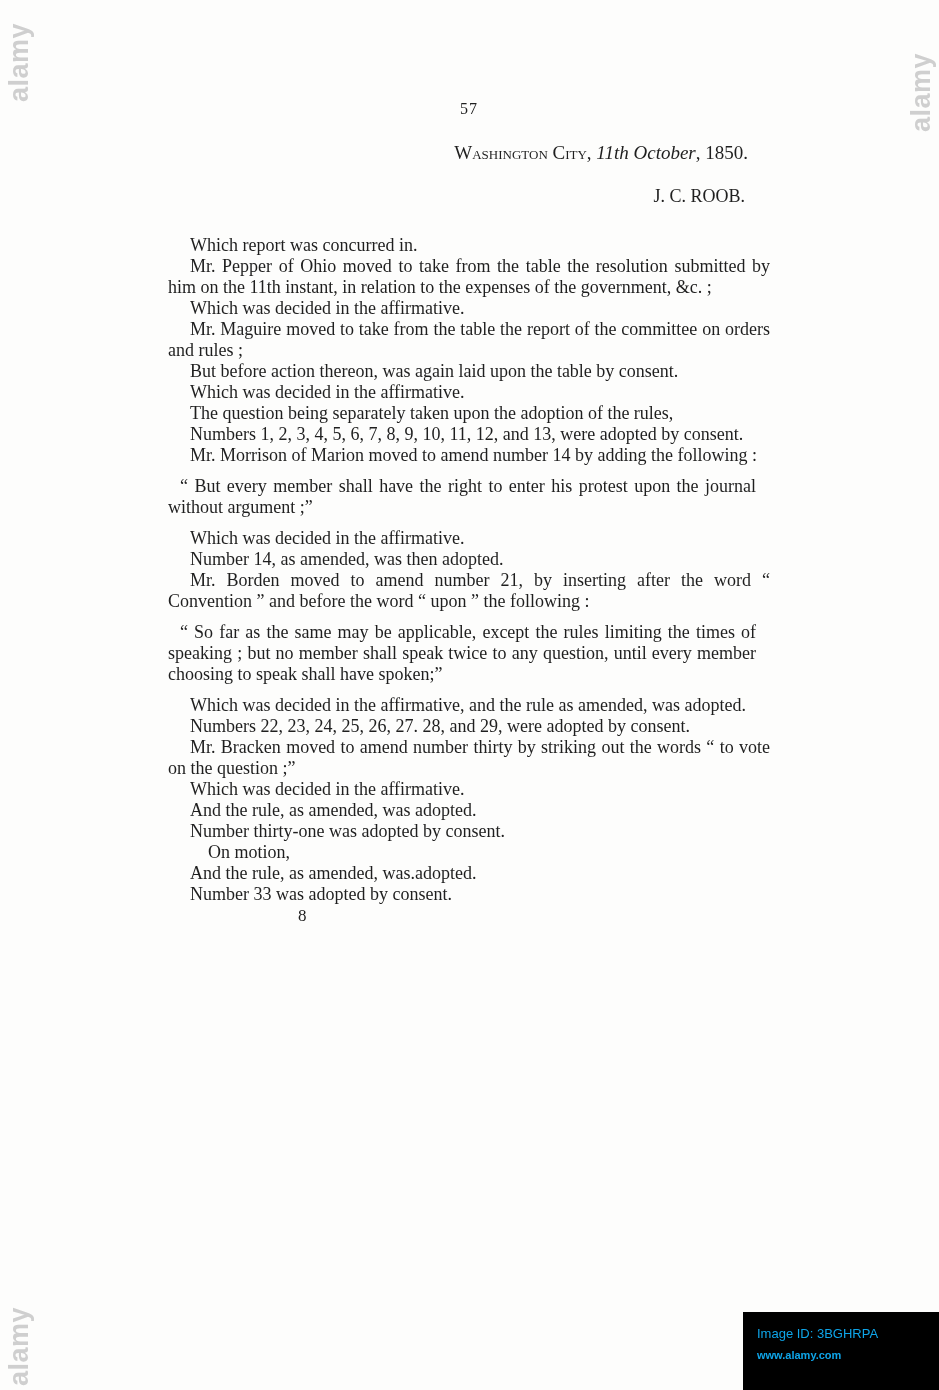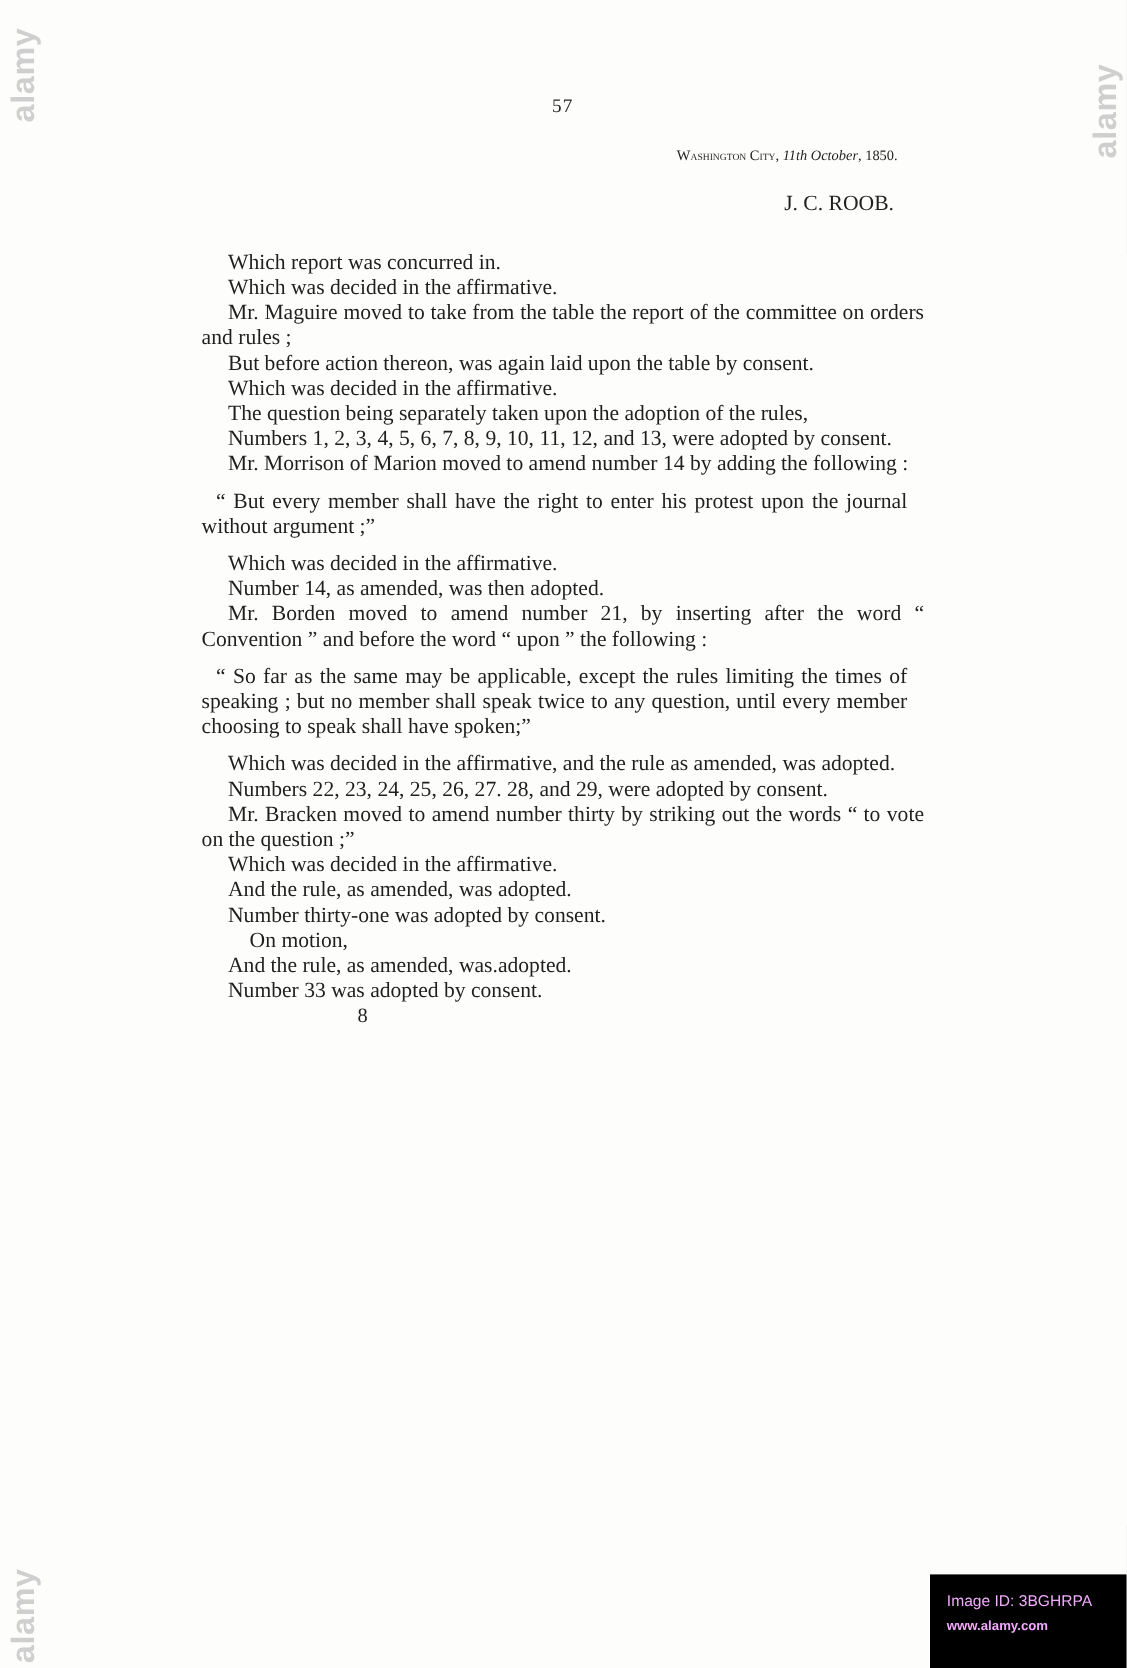--- a/index.html
+++ b/index.html
@@ -9,34 +9,34 @@
     height: 1390px;
     background: #fdfdfc;
     overflow: hidden;
     font-family: "Liberation Serif", serif;
     color: #1f1f1f;
     margin: 0 auto;
   }
   .content {
     position: absolute;
     left: 168px;
-    top: 80px;
+    top: 100px;
     width: 602px;
   }
   .page-number {
     text-align: center;
     font-size: 16px;
     letter-spacing: 1px;
     margin: 0;
   }
   .dateline {
     margin-top: 24px;
     text-align: right;
     padding-right: 22px;
-    font-size: 12px;
+    font-size: 19px;
   }
   .smallcaps { font-variant: small-caps; }
   .dateline .date-italic { font-style: italic; }
   .salutation {
     margin-top: 18px;
     font-size: 18px;
     font-variant: small-caps;
     letter-spacing: 0.5px;
   }
   .body-paragraphs {
@@ -74,24 +74,24 @@
     user-select: none;
   }
   .wm-left-top    { left: 4px;   top: 102px; }
   .wm-left-bottom { left: 4px;   top: 1386px; }
   .wm-right-top   { left: 906px; top: 132px; }
   
   .stock-footer {
     position: absolute;
     right: 0;
     bottom: 0;
-    width: 164px;
+    width: 196px;
     height: 78px;
     background: #000000;
-    color: #f0abfc;
+    color: #0ea5e9;
     font-family: "Liberation Sans", sans-serif;
     box-sizing: border-box;
     padding: 14px 0 0 14px;
   }
   .stock-footer .image-id { font-size: 13px; }
   .stock-footer .website  { font-size: 11px; font-weight: bold; margin-top: 8px; }
 </style>
 </head>
 <body>
 
@@ -103,20 +103,21 @@
 
   <div class="content">
     <p class="page-number">57</p>
 
     <div class="dateline"><span class="smallcaps">Washington City,</span><span class="date-italic"> 11th October</span><span>, 1850.</span></div>
 
 
     <div class="body-paragraphs">
         <p class="sig-right">J. C. ROOB.</p>
         <p class="indent">Which report was concurred in.</p>
+        <p class="indent">Mr. Pepper of Ohio moved to take from the table the resolution submitted by him on the 11th instant, in relation to the expenses of the government, &amp;c. ;</p>
         <p class="indent">Which was decided in the affirmative.</p>
         <p class="indent">Mr. Maguire moved to take from the table the report of the committee on orders and rules ;</p>
         <p class="indent">But before action thereon, was again laid upon the table by consent.</p>
         <p class="indent">Which was decided in the affirmative.</p>
         <p class="indent">The question being separately taken upon the adoption of the rules,</p>
         <p class="indent">Numbers 1, 2, 3, 4, 5, 6, 7, 8, 9, 10, 11, 12, and 13, were adopted by consent.</p>
         <p class="indent">Mr. Morrison of Marion moved to amend number 14 by adding the following :</p>
         <p class="quote">“ But every member shall have the right to enter his protest upon the journal without argument ;”</p>
         <p class="indent">Which was decided in the affirmative.</p>
         <p class="indent">Number 14, as amended, was then adopted.</p>

